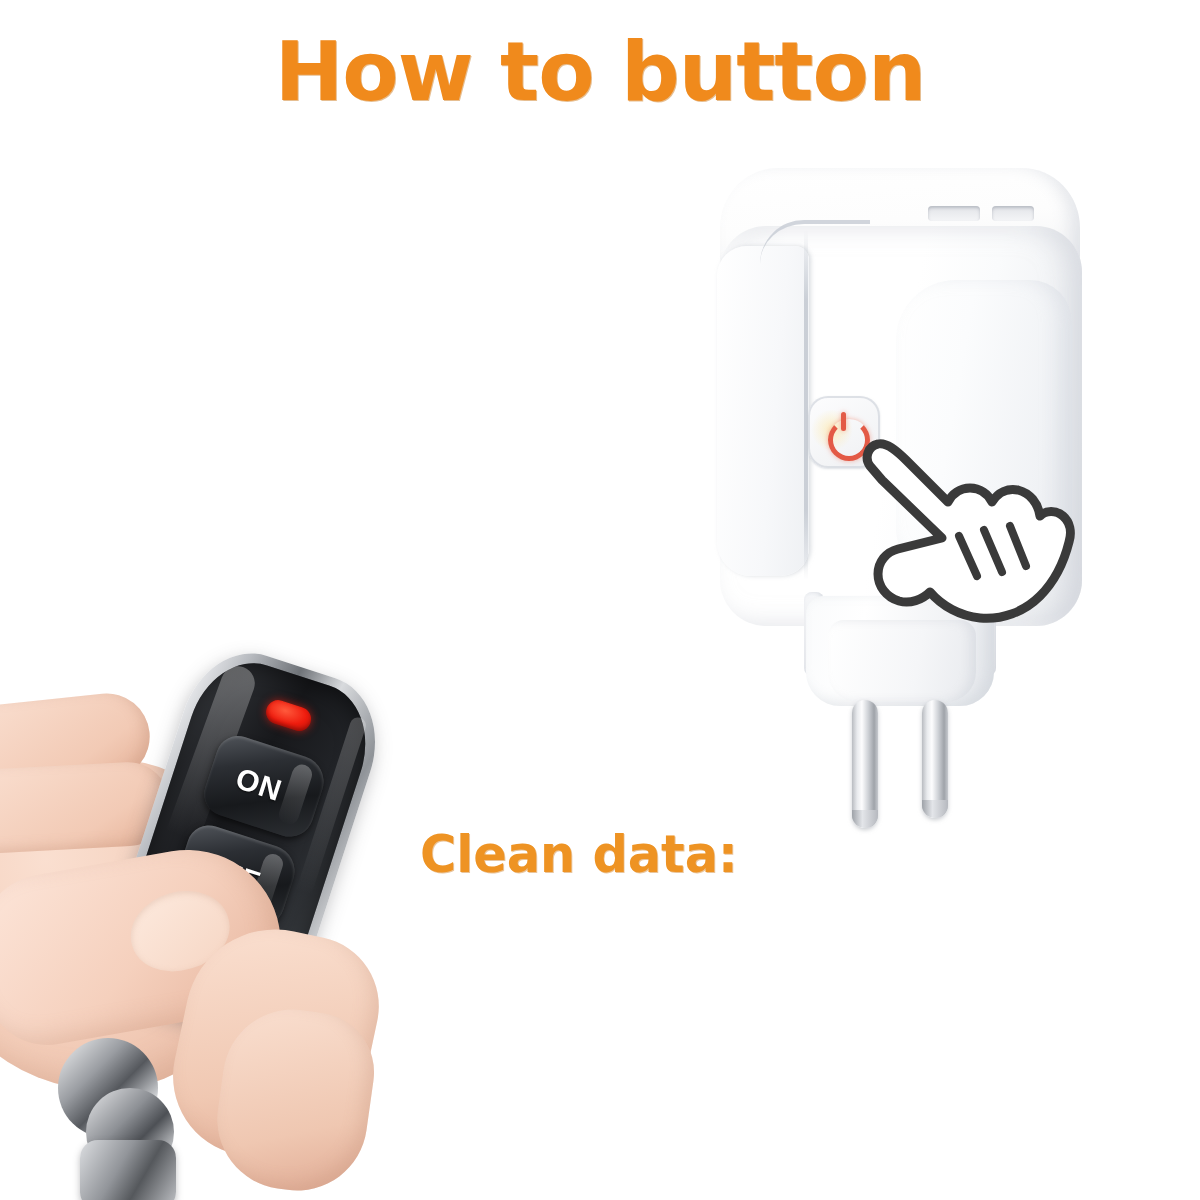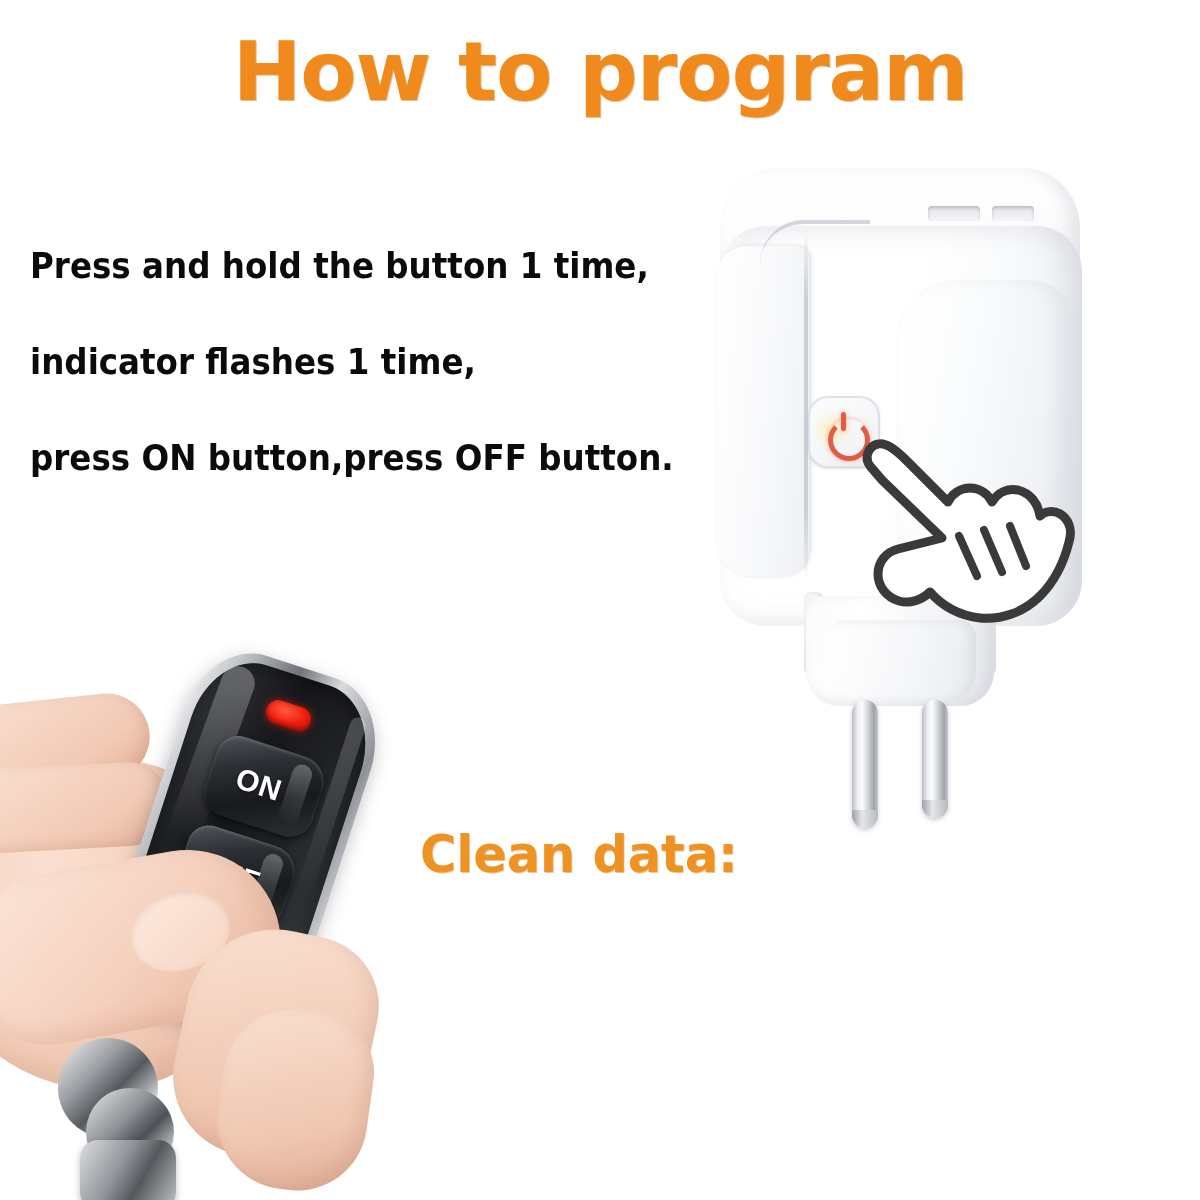--- a/index.html
+++ b/index.html
@@ -521,27 +521,22 @@
     background: linear-gradient(160deg,#fae0d1,#efc7b1 65%,#dfa992);
     box-shadow: inset -8px -6px 16px rgba(196,146,122,.30);
     transform: rotate(8deg);
   }
 </style>
 </head>
 <body>
 
 <div id="page">
 
-  <div class="title">How to program</div>
-
-  <div class="instr">
-    <div class="line">Press and hold the button 1 time,</div>
-    <div class="line">indicator flashes 1 time,</div>
-    <div class="line">press ON button,press OFF button.</div>
-  </div>
+  <div class="title">How to button</div>
+
 
   <div class="cleanhead">Clean data:</div>
 
   <div class="plug">
 
     <div class="plug-top"></div>
     <div class="socket-slot s1"></div>
     <div class="socket-slot s2"></div>
 
     <div class="plug-body"></div>

